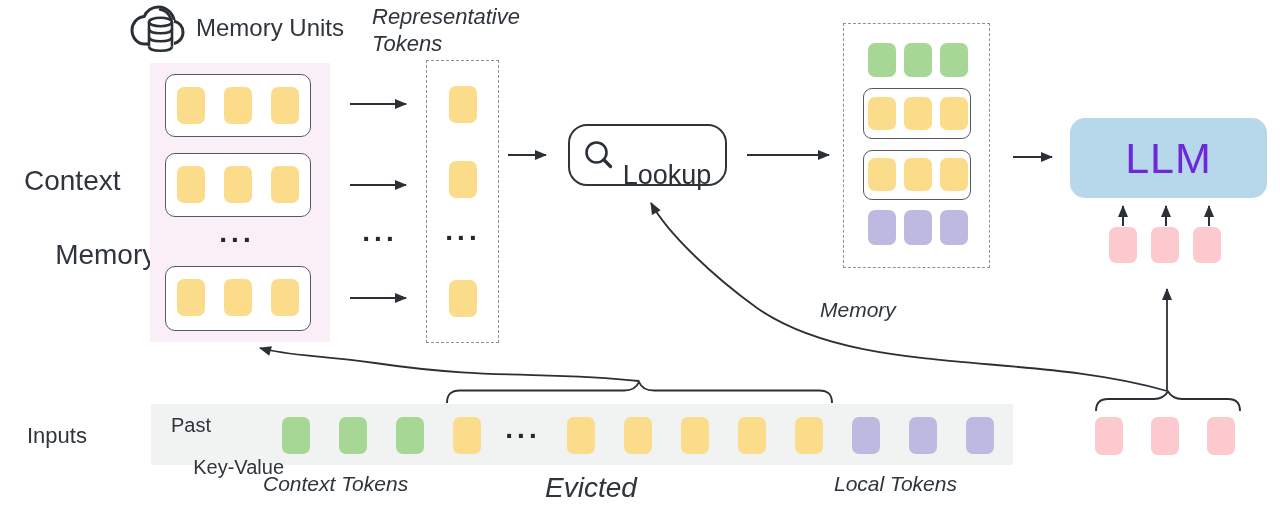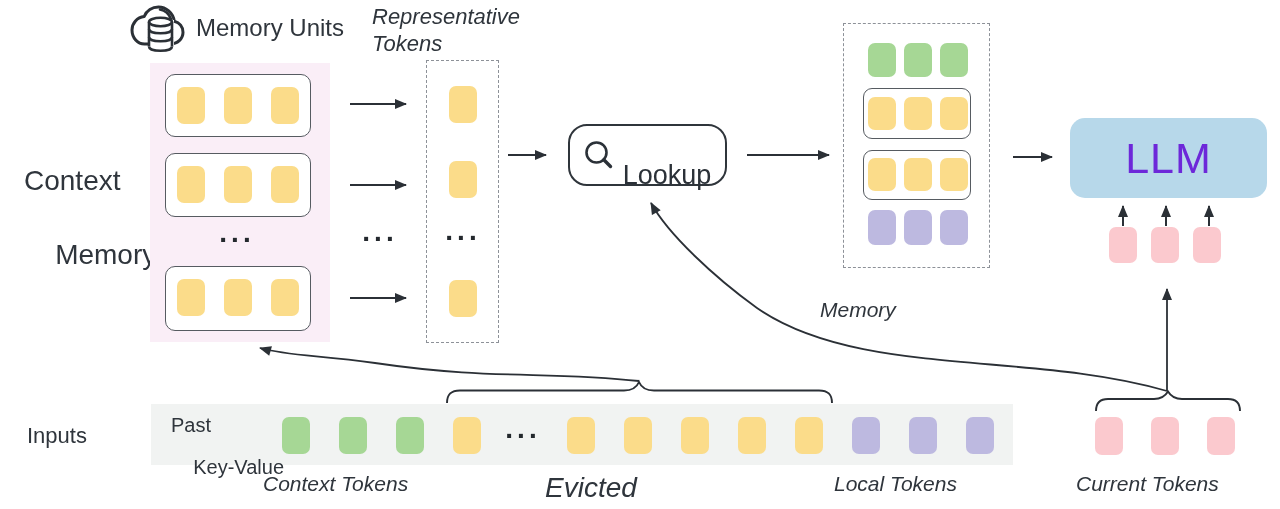--- a/index.html
+++ b/index.html
@@ -185,21 +185,20 @@
     </div>
   <div class="abs tokens" style="left:1095px;top:417px;gap:28px;--tw:28px;--th:38px;">
       <span class="token" style="background: rgb(251, 201, 206); width: 28px; height: 38px;"></span>
       <span class="token" style="background: rgb(251, 201, 206); width: 28px; height: 38px;"></span>
       <span class="token" style="background: rgb(251, 201, 206); width: 28px; height: 38px;"></span>
     </div>
 
   <div class="abs lbl center" style="left:263px;top:471px;width:180px;font-size:21px;">Context Tokens</div>
   <div class="abs lbl center" style="left:545px;top:471px;width:180px;font-size:28px;">Evicted Tokens</div>
   <div class="abs lbl center" style="left:834px;top:471px;width:180px;font-size:21px;">Local Tokens</div>
-  <div class="abs lbl center" style="left:1076px;top:471px;width:180px;font-size:21px;">Current Tokens</div>
 
   <svg class="abs" style="left:0;top:0;pointer-events:none;" width="1280" height="509" viewBox="0 0 1280 509">
     <defs>
       <marker id="ah" markerUnits="userSpaceOnUse" markerWidth="14" markerHeight="12" refX="11.5" refY="5.5" orient="auto">
         <path d="M0.5,0.5 L12.5,5.5 L0.5,10.5 Z" fill="#2b3036"></path>
       </marker>
     </defs>
 
     <path d="M350,104 H406" stroke="#2b3036" stroke-width="2.2" fill="none" marker-end="url(#ah)"></path>
     <path d="M350,185 H406" stroke="#2b3036" stroke-width="2.2" fill="none" marker-end="url(#ah)"></path>

